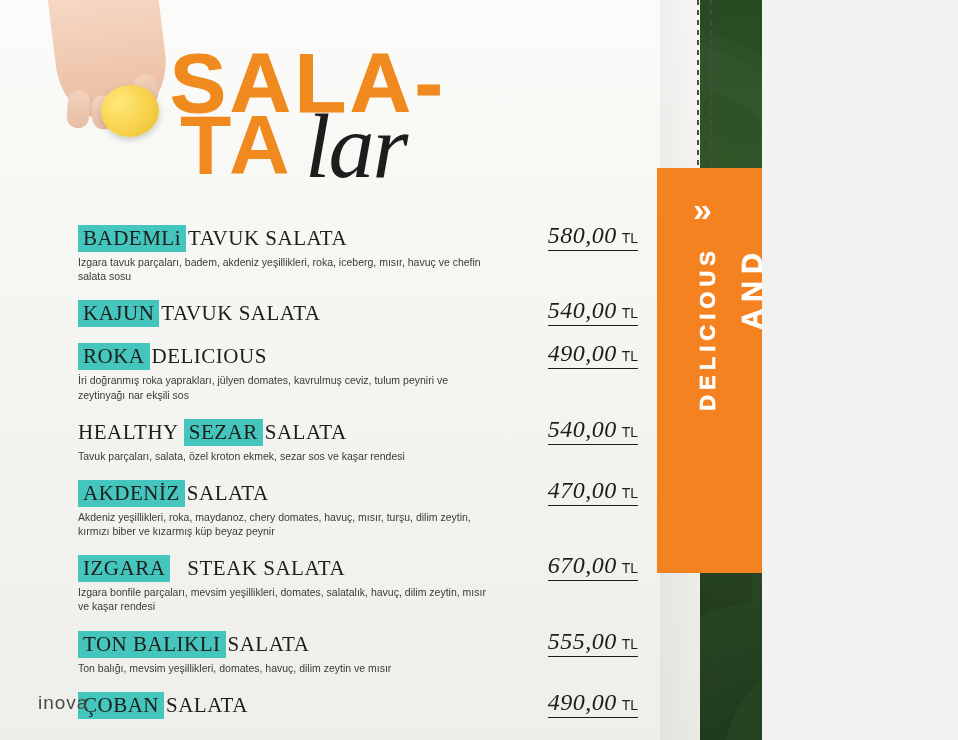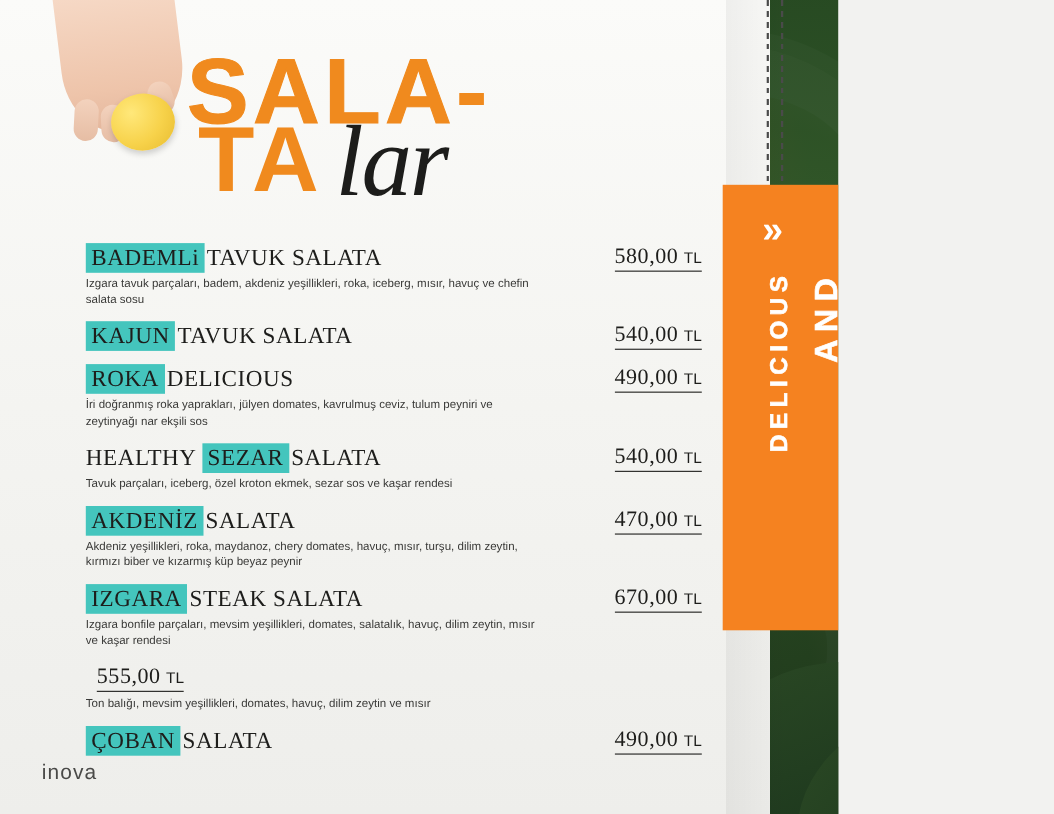--- a/index.html
+++ b/index.html
@@ -180,22 +180,23 @@
     color:#1d1d1b;
     text-align:center;
   }
   .price-wrap{
     display:flex;align-items:baseline;gap:5px;
     border-bottom:1.5px solid #1d1d1b;
     padding-bottom:1px;
     margin-left:10px;
   }
   .price{
-    font-size:20px;color:#1d1d1b;letter-spacing:.5px;
+    font-size:24px;color:#1d1d1b;letter-spacing:.5px;
     font-family:"Liberation Serif", serif;
+    font-style:italic;
   }
   .cur{font-size:14px;color:#1d1d1b;}
   .desc{
     margin-top:4px;
     font-size:10.5px;
     line-height:1.35;
     color:#3a3a38;
     max-width:420px;
     font-family:"Liberation Sans", sans-serif;
   }
@@ -284,44 +285,45 @@
         <div class="desc">İri doğranmış roka yaprakları, jülyen domates, kavrulmuş ceviz, tulum peyniri ve zeytinyağı nar ekşili sos</div>
       </div>
       <div class="item">
         <div class="item-row">
           <div class="name"><span>HEALTHY </span><span class="hl">SEZAR</span><span style="margin-left: 2px;">SALATA</span></div>
           <div class="price-wrap">
             <span class="price">540,00</span>
             <span class="cur">TL</span>
           </div>
         </div>
-        <div class="desc">Tavuk parçaları, iceberg, özel kroton ekmek, sezar sos ve kaşar rendesi</div>
+        <div class="desc">Tavuk parçaları, salata, özel kroton ekmek, sezar sos ve kaşar rendesi</div>
       </div>
       <div class="item">
         <div class="item-row">
           <div class="name"><span class="hl">AKDENİZ</span><span style="margin-left: 2px;">SALATA</span></div>
           <div class="price-wrap">
             <span class="price">470,00</span>
             <span class="cur">TL</span>
           </div>
         </div>
         <div class="desc">Akdeniz yeşillikleri, roka, maydanoz, chery domates, havuç, mısır, turşu, dilim zeytin, kırmızı biber ve kızarmış küp beyaz peynir</div>
       </div>
       <div class="item">
         <div class="item-row">
-          <div class="name"><span class="hl">IZGARA</span><span style="margin-left: 2px;">STEAK SALATA</span></div>
+          <div class="name"><span class="hl">IZGARA</span><span style="margin-left: 17px;">STEAK SALATA</span></div>
           <div class="price-wrap">
             <span class="price">670,00</span>
             <span class="cur">TL</span>
           </div>
         </div>
         <div class="desc">Izgara bonfile parçaları, mevsim yeşillikleri, domates, salatalık, havuç, dilim zeytin, mısır ve kaşar rendesi</div>
       </div>
       <div class="item">
         <div class="item-row">
+          <div class="name"><span class="hl">TON BALIKLI</span><span style="margin-left: 2px;">SALATA</span></div>
           <div class="price-wrap">
             <span class="price">555,00</span>
             <span class="cur">TL</span>
           </div>
         </div>
         <div class="desc">Ton balığı, mevsim yeşillikleri, domates, havuç, dilim zeytin ve mısır</div>
       </div>
       <div class="item">
         <div class="item-row">
           <div class="name"><span class="hl">ÇOBAN</span><span style="margin-left: 2px;">SALATA</span></div>

